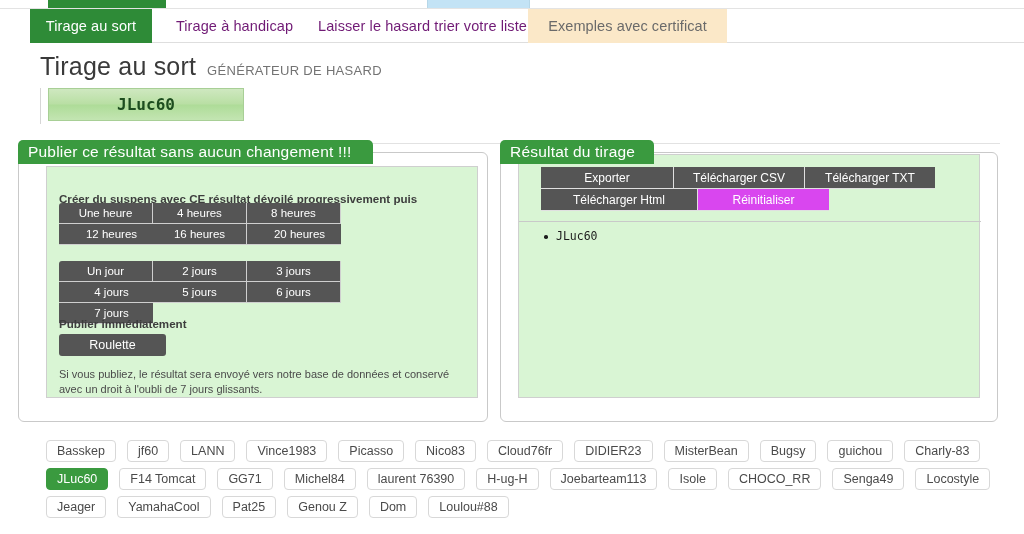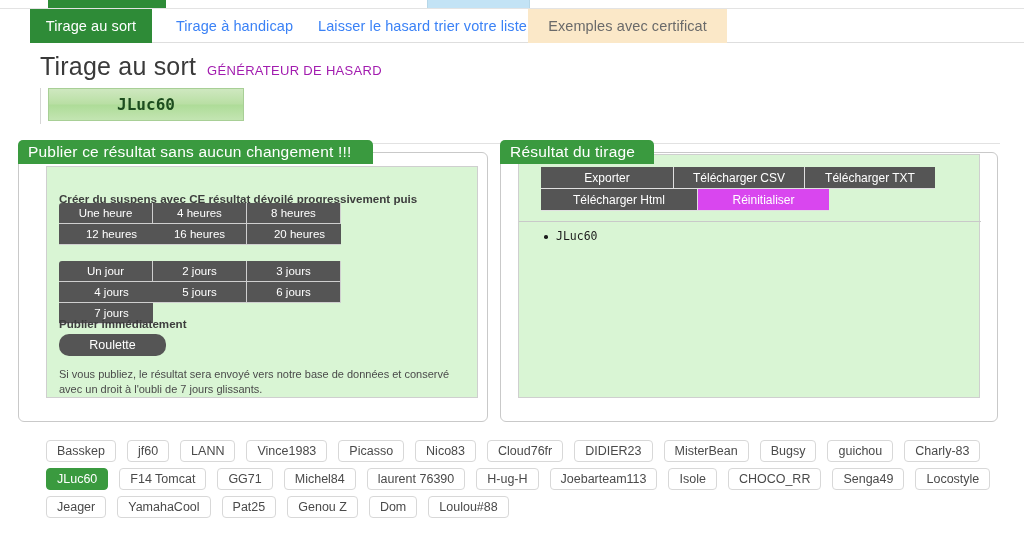--- a/index.html
+++ b/index.html
@@ -17,35 +17,35 @@
   .topstrip .tsline { position:absolute; left:0; top:8px; width:1024px; height:1px; background:#e3e3e3; }
   .topstrip .ts-green { position:absolute; left:48px; top:0; width:118px; height:8px; background:#2e8b37; }
   .topstrip .ts-blue  { position:absolute; left:427px; top:0; width:103px; height:8px; background:#c3e3f5; border-left:1px solid #b7d7e8; border-right:1px solid #b7d7e8;}
 
   
   .tabbar { position:absolute; top:9px; left:0; width:1024px; height:34px; }
   .tabbar .tabline { position:absolute; left:30px; bottom:0; width:994px; height:1px; background:#dedede; }
   .tab {
     position:absolute; top:0; height:34px;
     display:flex; align-items:center; justify-content:center;
-    font-size:14.5px; color:#3b82f6; letter-spacing:.1px; white-space:nowrap;
+    font-size:14.5px; color:#701a75; letter-spacing:.1px; white-space:nowrap;
   }
   .tab.active { background:#2e8b37; color:#ffffff; }
   .tab.cream  { background:#fbe8c8; color:#6a6a6a; }
   #tab0 { left:30px;  width:122px; }
   #tab1 { left:152px; width:165px; }
   #tab2 { left:317px; width:211px; }
   #tab3 { left:528px; width:199px; }
 
   
   .titlerow { position:absolute; top:52px; left:40px; display:flex; align-items:baseline; }
   .titlerow h1 {
     margin:0; font-size:25px; font-weight:400; color:#3a3a3a; letter-spacing:.2px;
   }
-  .subtitle { margin-left:11px; font-size:13px; color:#a21caf; letter-spacing:.3px; }
+  .subtitle { margin-left:11px; font-size:13px; color:#737373; letter-spacing:.3px; }
 
   
   .winner-wrap { position:absolute; top:88px; left:40px; width:960px; height:36px; }
   .winner-rule { position:absolute; left:0; top:0; width:1px; height:36px; background:#d6d6d6; }
   .winner-box {
     position:absolute; left:8px; top:0; width:196px; height:33px;
     background:linear-gradient(to bottom,#cfe8c0 0%,#b9dfa4 48%,#aedc98 52%,#c3e5b2 100%);
     border:1px solid #a8cf96;
     display:flex; align-items:center; justify-content:center;
   }
@@ -98,21 +98,21 @@
     border-right:1px solid #cfcfcf; border-bottom:1px solid #cfcfcf;
     white-space:nowrap;
   }
   .gbtn.last-in-row { border-right:none;padding-left:11px; }
   .btngrid .gbtn:first-child { border-top-left-radius:3px; }
   .sublabel {
     position:absolute; font-size:11.6px; font-weight:bold; color:#3d3d3d;
   }
   .roulette {
     position:absolute; background:#555555; color:#ffffff;
-    font-size:12.5px; height:22px; width:107px; border-radius:10px;
+    font-size:12.5px; height:22px; width:107px; border-radius:3px;
     display:flex; align-items:center; justify-content:center;
   }
   .note {
     position:absolute; font-size:11px; color:#4a4a4a; line-height:15px; width:408px;
   }
 
   
   .rbtngrid { position:absolute; display:flex; flex-wrap:wrap; }
   .rbtn {
     background:#555555; color:#ffffff; font-size:12px;

